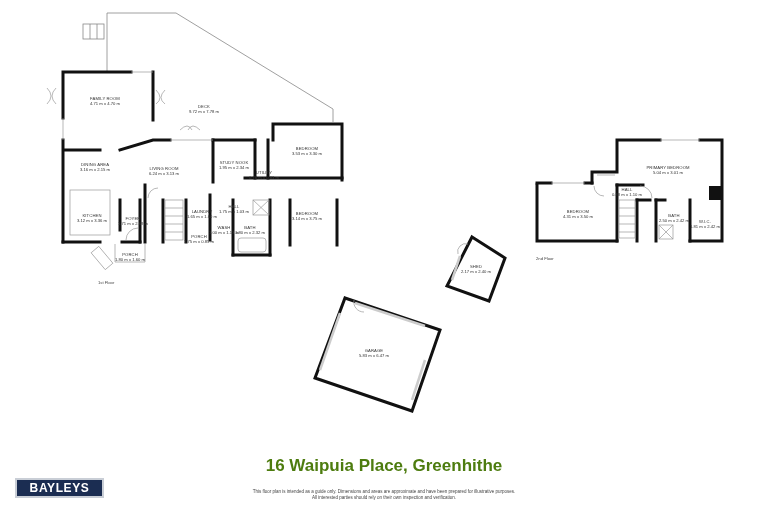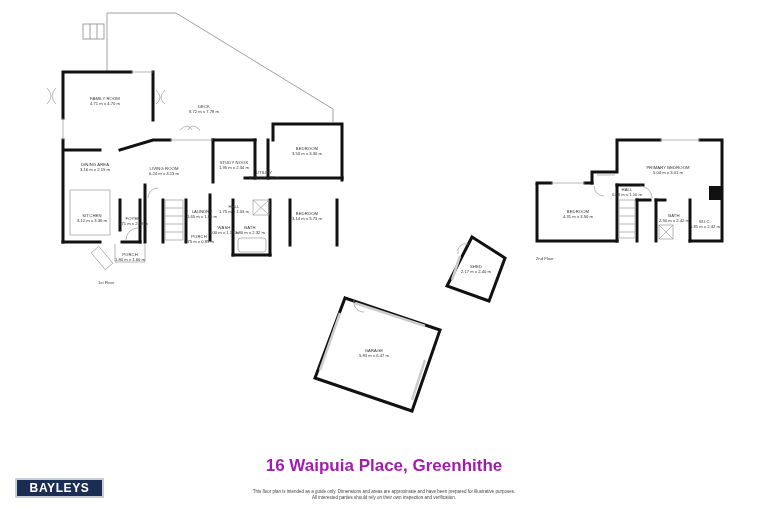--- a/index.html
+++ b/index.html
@@ -2,21 +2,21 @@
 <html><head>
 <meta charset="utf-8">
 <style>
   html,body{margin:0;padding:0;background:#ffffff;}
   body{width:768px;height:512px;position:relative;overflow:hidden;font-family:"Liberation Sans",sans-serif;color:#111;}
   svg.plan{position:absolute;left:0;top:0;width:768px;height:512px;}
   .lbl{position:absolute;font-family:"Liberation Sans",sans-serif;font-size:4.2px;line-height:5px;text-align:center;color:#333;white-space:nowrap;transform:translateX(-50%);}
   .lbl .nm{display:block;text-transform:uppercase;letter-spacing:0.1px;}
   .lbl .dim{display:block;}
   .floor-lbl{position:absolute;font-size:4.2px;color:#444;}
-  .title{position:absolute;left:0;width:768px;top:456px;text-align:center;font-family:"Liberation Sans",sans-serif;font-weight:bold;font-size:17px;color:#a21caf;}
+  .title{position:absolute;left:0;width:768px;top:456px;text-align:center;font-family:"Liberation Sans",sans-serif;font-weight:bold;font-size:17px;color:#4d7c0f;}
   .disc{position:absolute;left:0;width:768px;top:489px;text-align:center;font-size:4.5px;line-height:6px;color:#444;}
   .logo{position:absolute;left:15px;top:478px;width:89px;height:20px;background:#1b2d52;border:2px solid #c9ced6;box-sizing:border-box;display:flex;align-items:center;justify-content:center;color:#fff;font-weight:bold;font-size:12px;letter-spacing:0.6px;}
 </style>
 </head>
 <body>
 
 <svg class="plan" viewBox="0 0 768 512">
   <g fill="none" stroke="#888" stroke-width="0.8">
     <polyline points="107,13 107,72"></polyline>
     <polyline points="107,13 176,13 333,109 333,122"></polyline>

